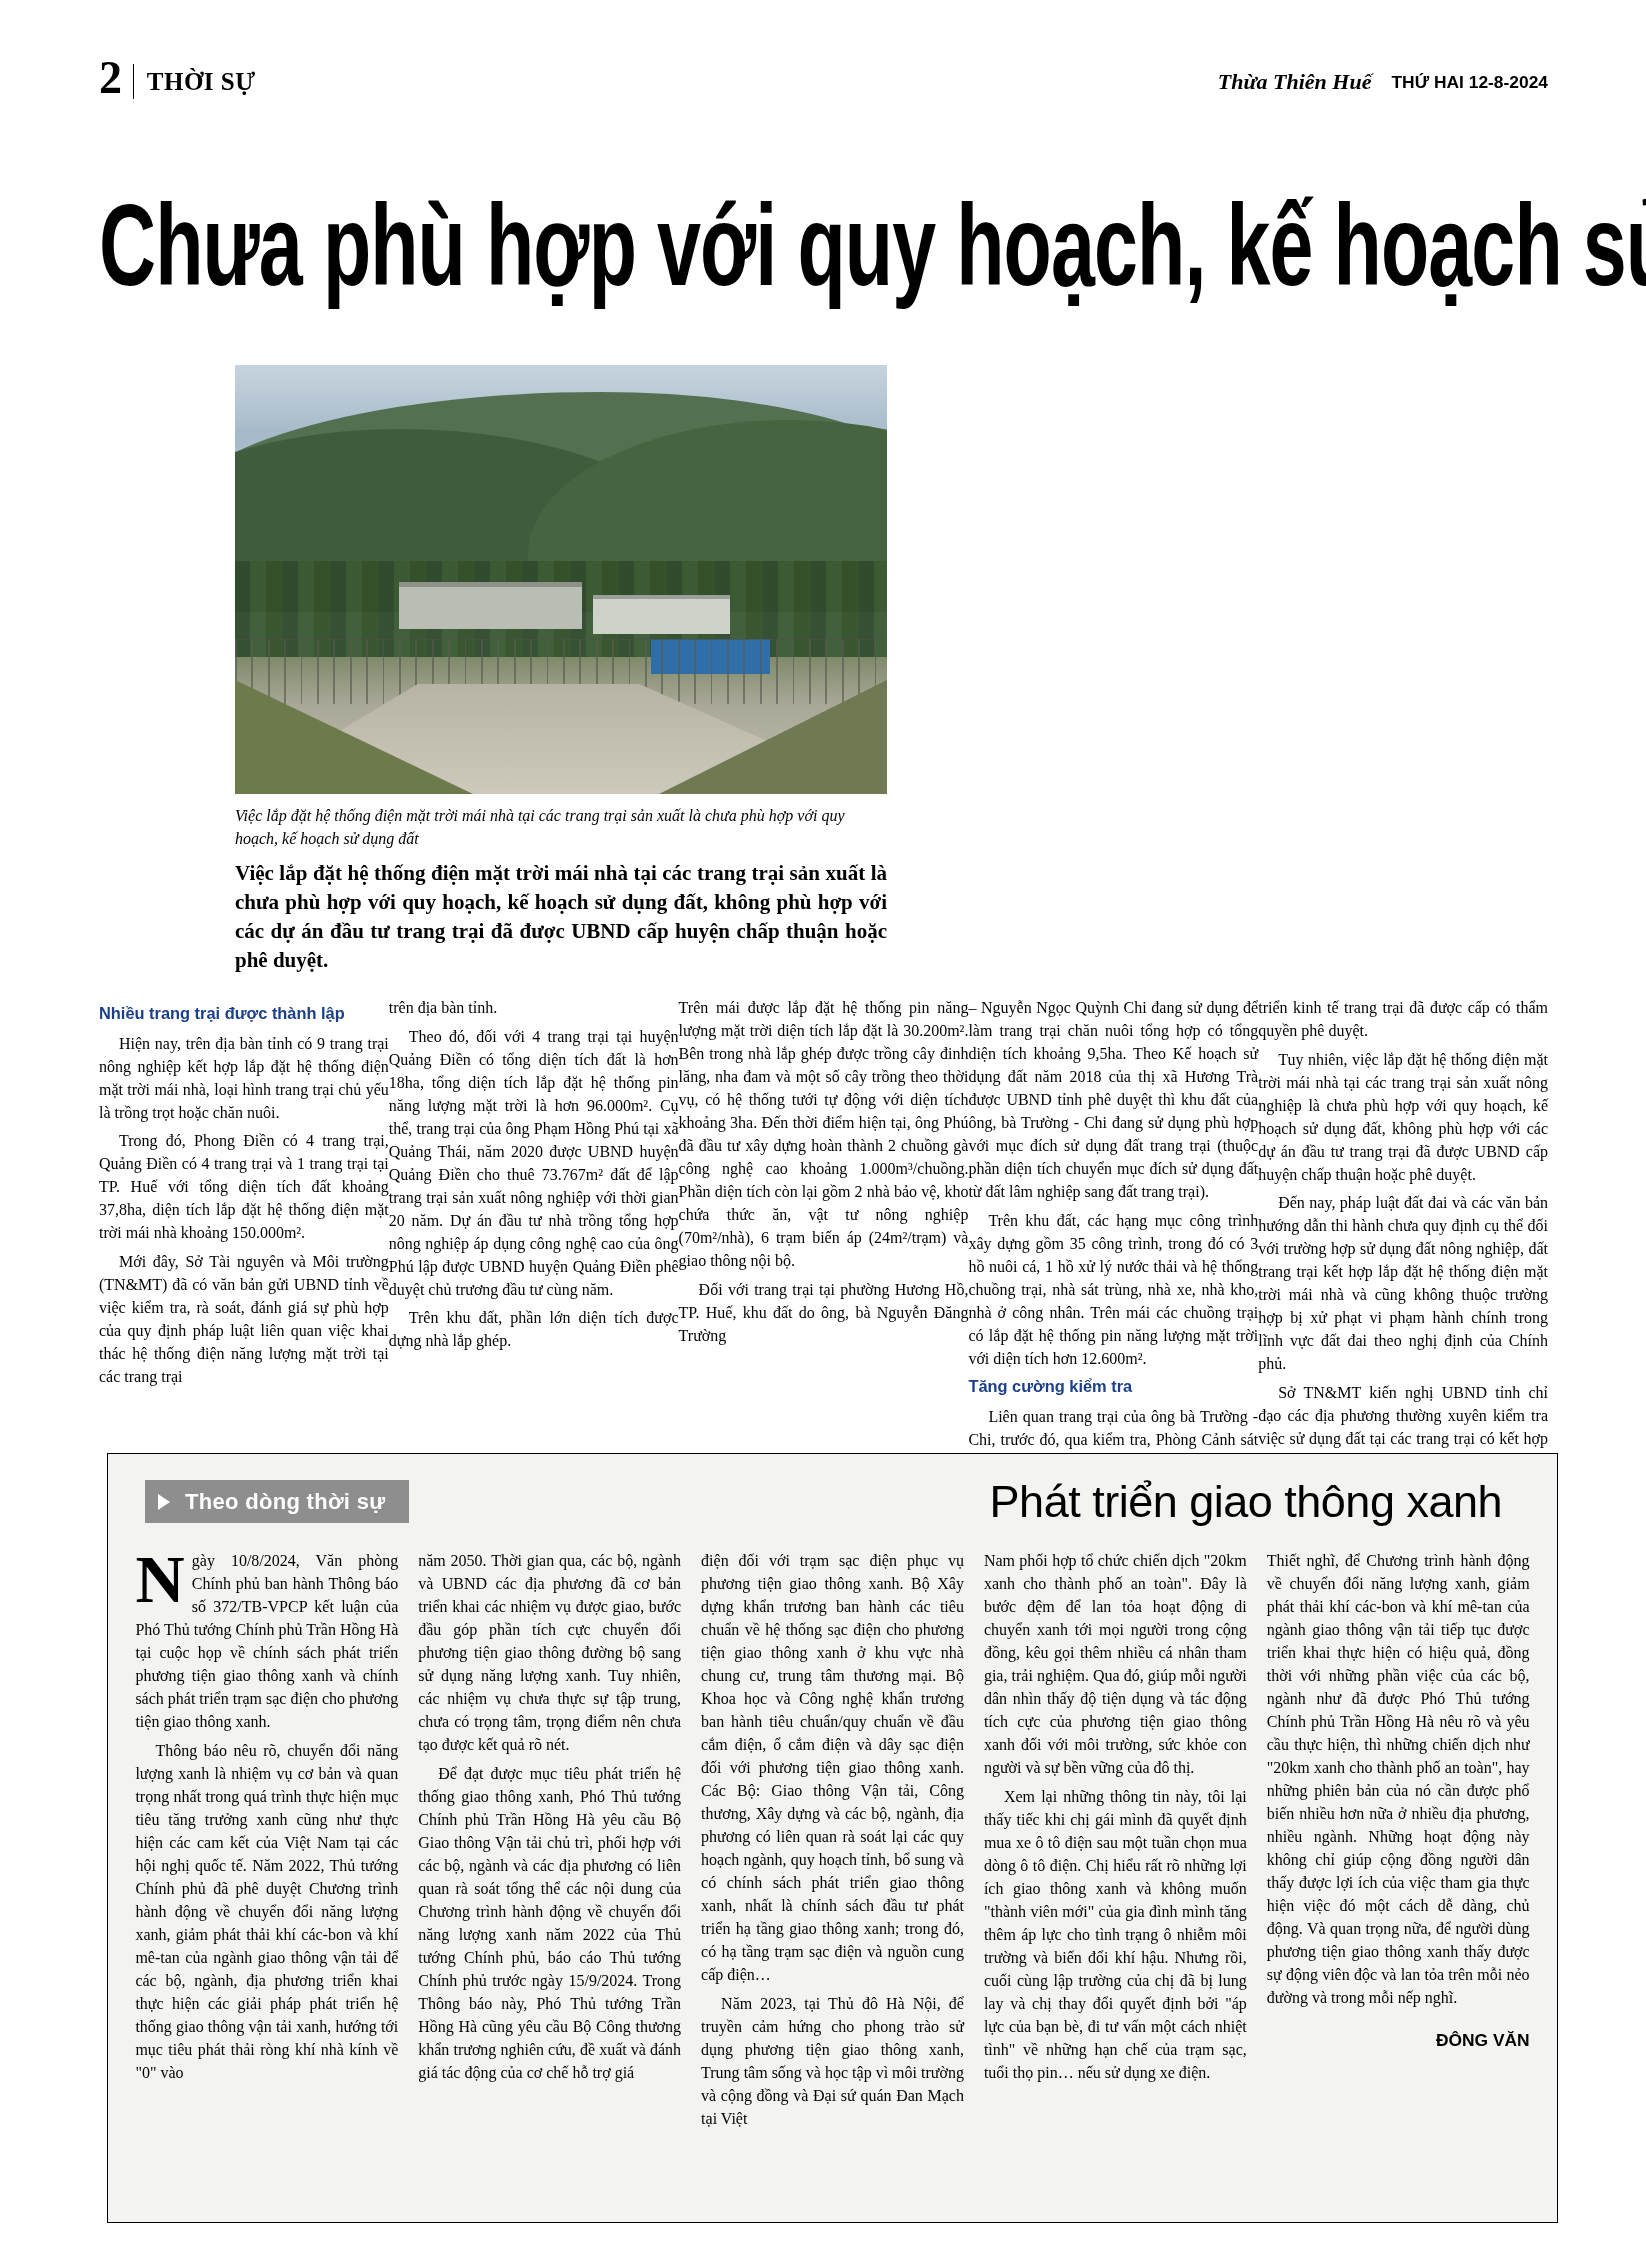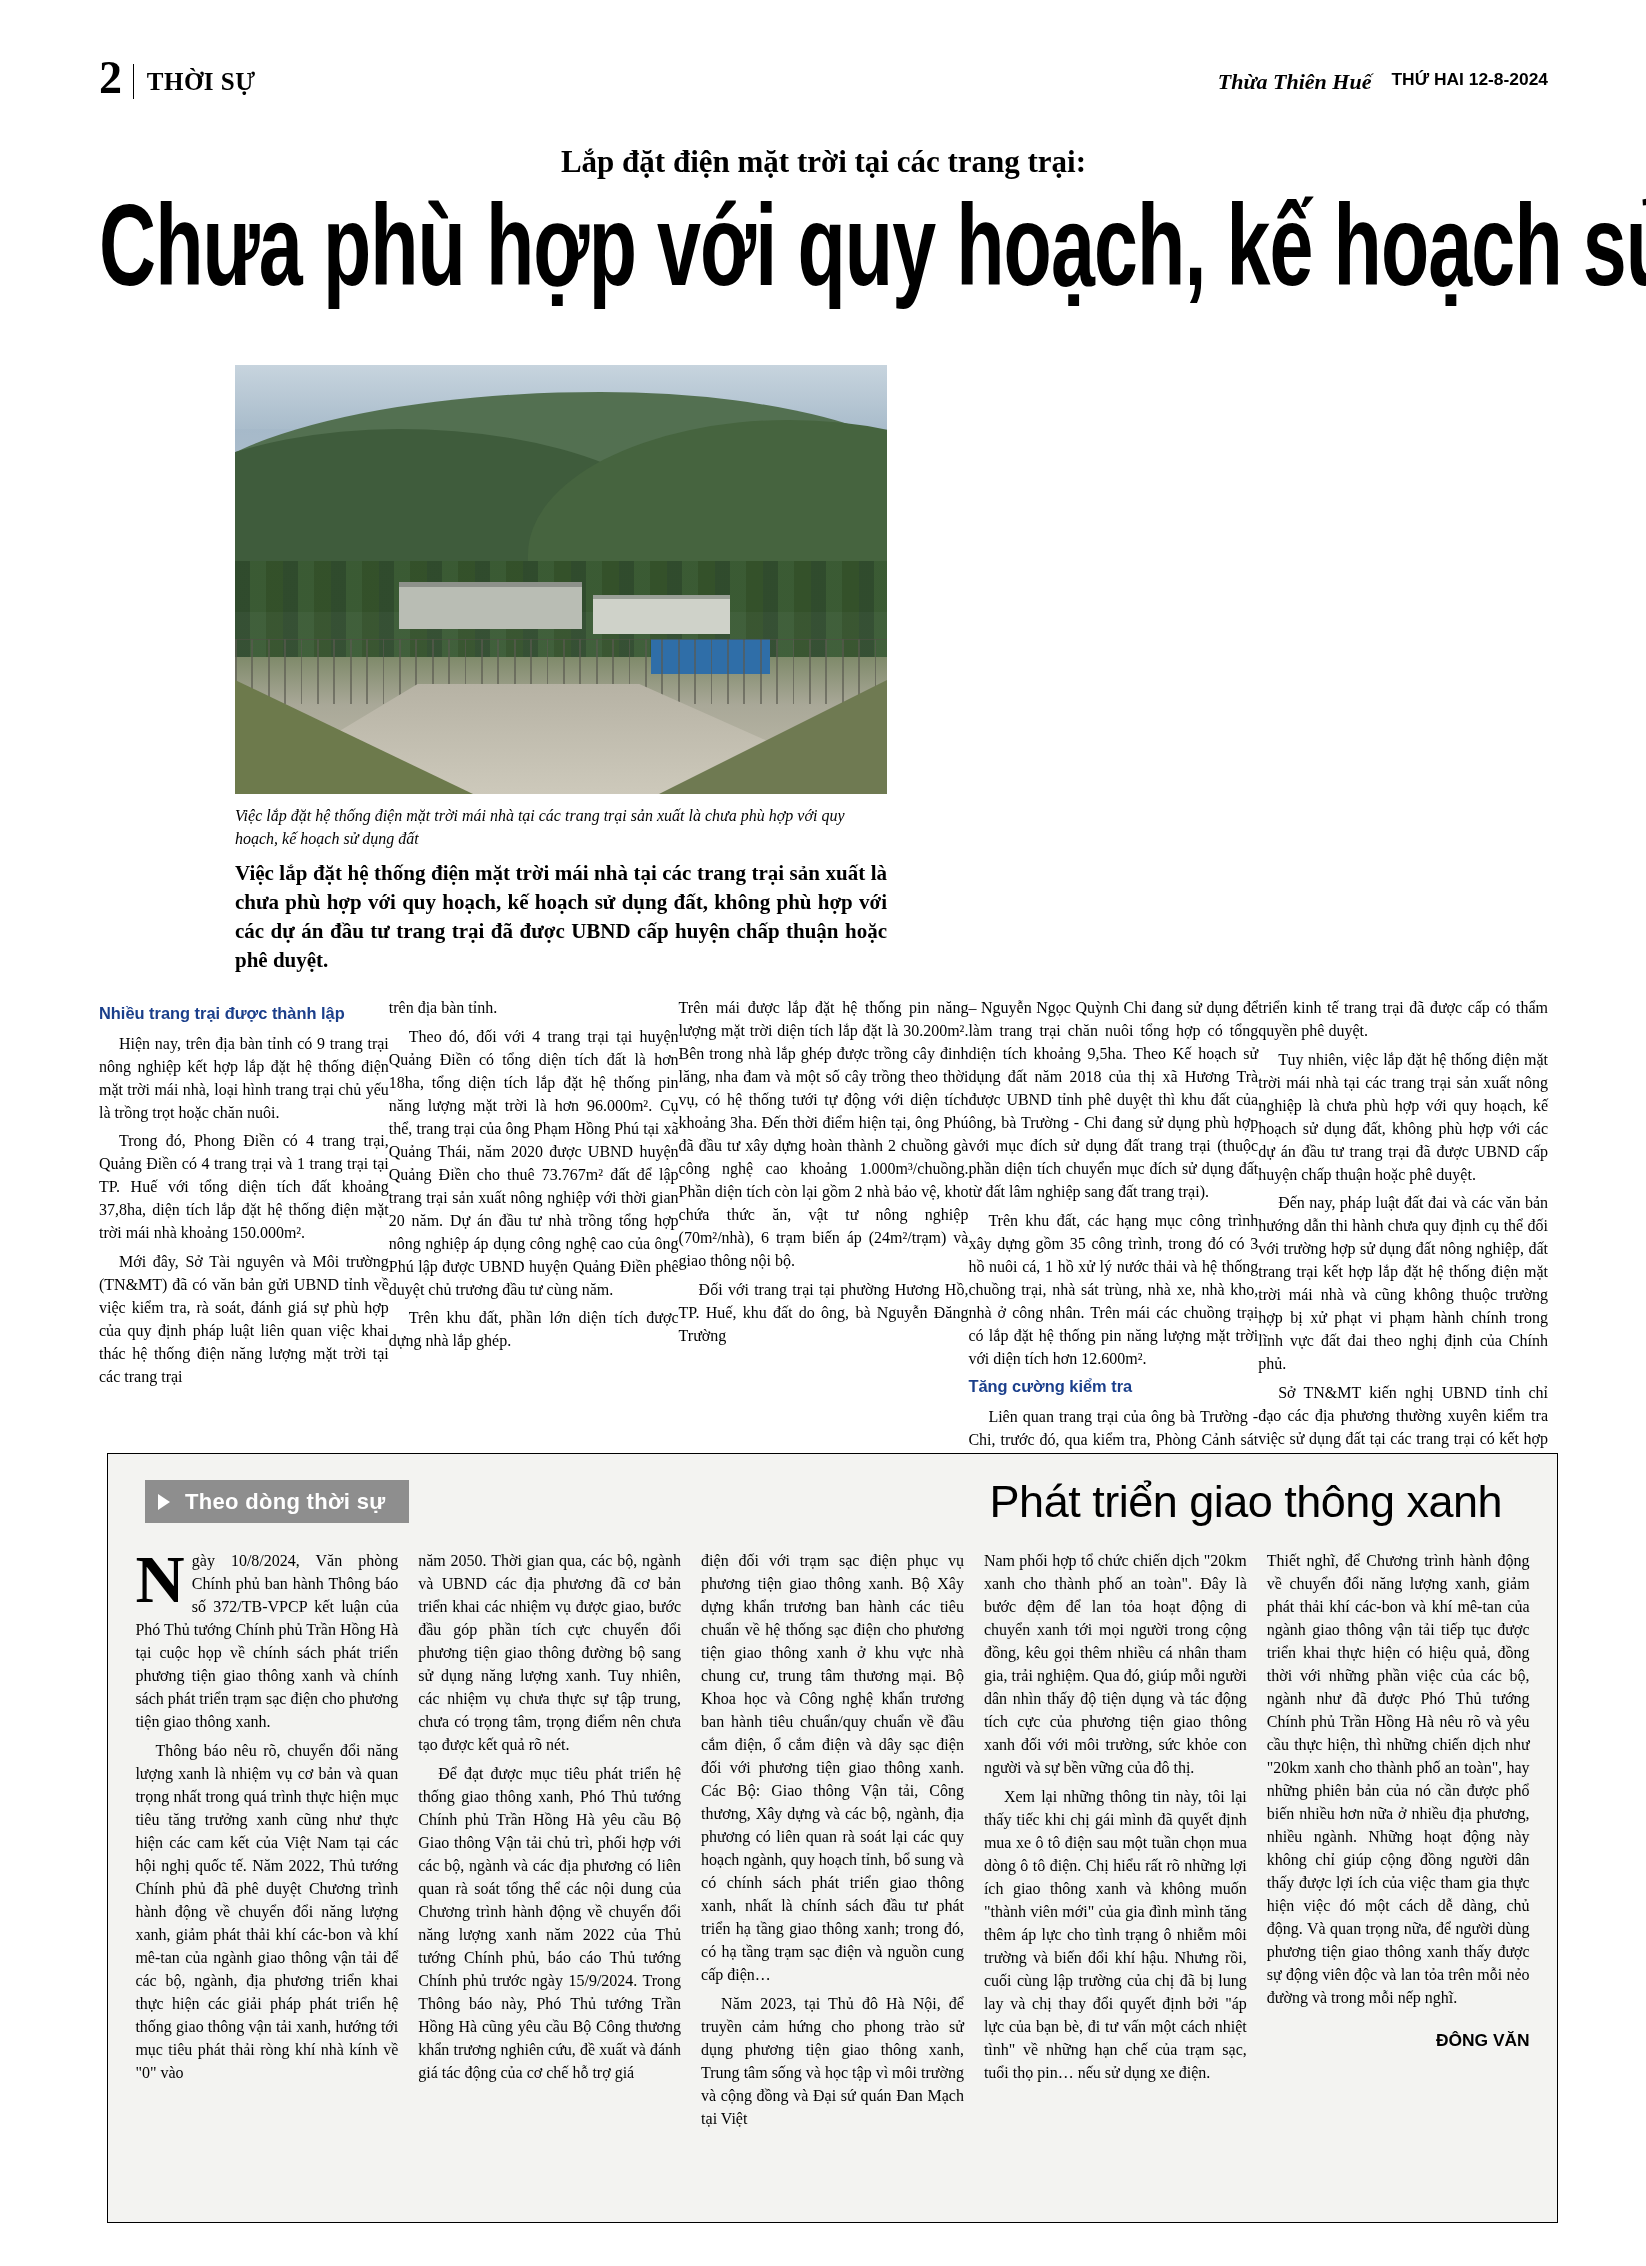--- a/index.html
+++ b/index.html
@@ -49,21 +49,21 @@
     font-family: "Liberation Serif", serif;
     font-size: 25px;
     font-weight: bold;
     letter-spacing: 0.5px;
     line-height: 35px;
     padding-left: 12.8px;
     border-left: 1.8px solid #000;
   }
   .masthead-right {
     display: flex;
-    align-items: flex-start;
+    align-items: center;
     gap: 20px;
     padding-bottom: 3.7px;
   }
   .paper-name {
     font-family: "Liberation Serif", serif;
     font-weight: bold;
     font-style: italic;
     font-size: 22px;
   }
   .issue-date {
@@ -334,21 +334,20 @@
     <div class="masthead-left">
       <span class="page-number">2</span>
       <span class="page-section">THỜI SỰ</span>
     </div>
     <div class="masthead-right">
       <span class="paper-name">Thừa Thiên Huế</span>
       <span class="issue-date">THỨ HAI 12-8-2024</span>
     </div>
   </div>
 
-  <div class="kicker">Lắp đặt điện mặt trời tại các trang trại:</div>
   <div class="headline">Chưa phù hợp với quy hoạch, kế hoạch sử dụng đất</div>
 
   <div class="photo-wrap">
     <div class="photo">
       <div class="sky"></div>
       <div class="hill-far"></div>
       <div class="hill-mid"></div>
       <div class="hill-right"></div>
       <div class="tree-band"></div>
       <div class="farm-building"></div>

